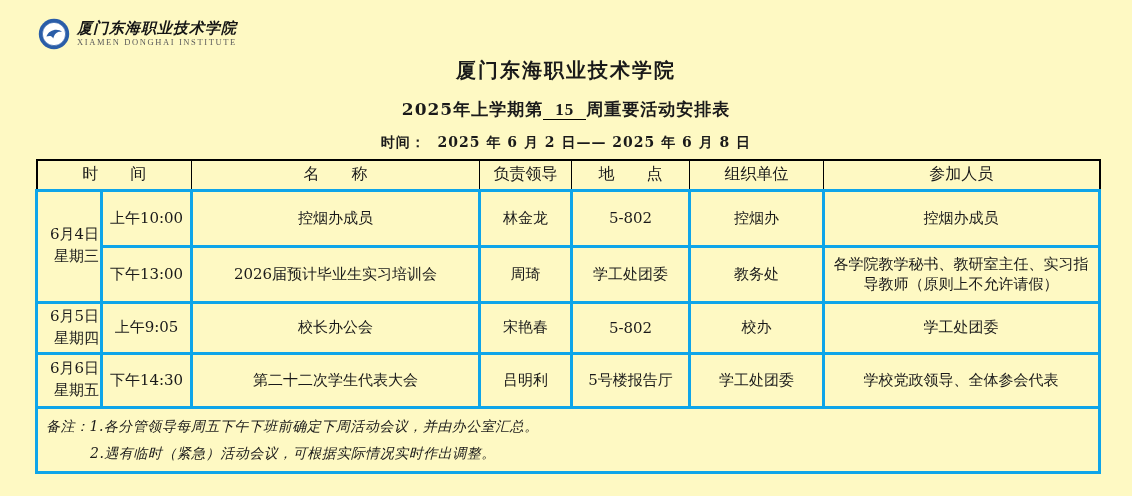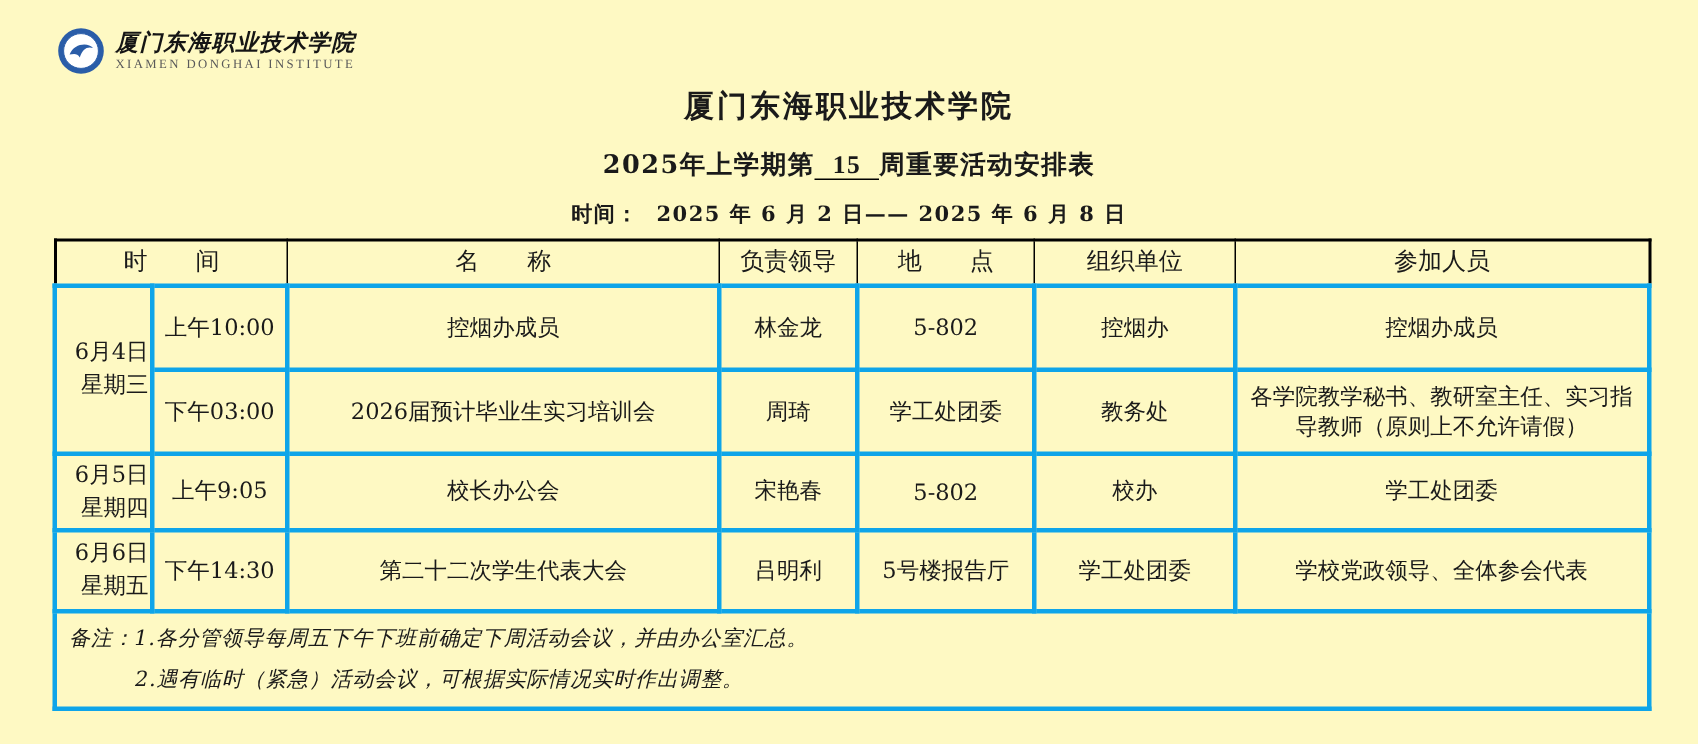--- a/index.html
+++ b/index.html
@@ -102,21 +102,21 @@
         </td>
         <td>上午10:00</td>
         <td>控烟办成员</td>
         <td>林金龙</td>
         <td>5-802</td>
         <td>控烟办</td>
         <td class="participants">控烟办成员</td>
       </tr>
 
       <tr class="r2">
-        <td>下午03:00</td>
+        <td>下午13:00</td>
         <td>2026届预计毕业生实习培训会</td>
         <td>周琦</td>
         <td>学工处团委</td>
         <td>教务处</td>
         <td class="participants">各学院教学秘书、教研室主任、实习指导教师（原则上不允许请假）</td>
       </tr>
 
       <tr class="r3">
         <td class="date-cell">
           <div>6月5日</div>

